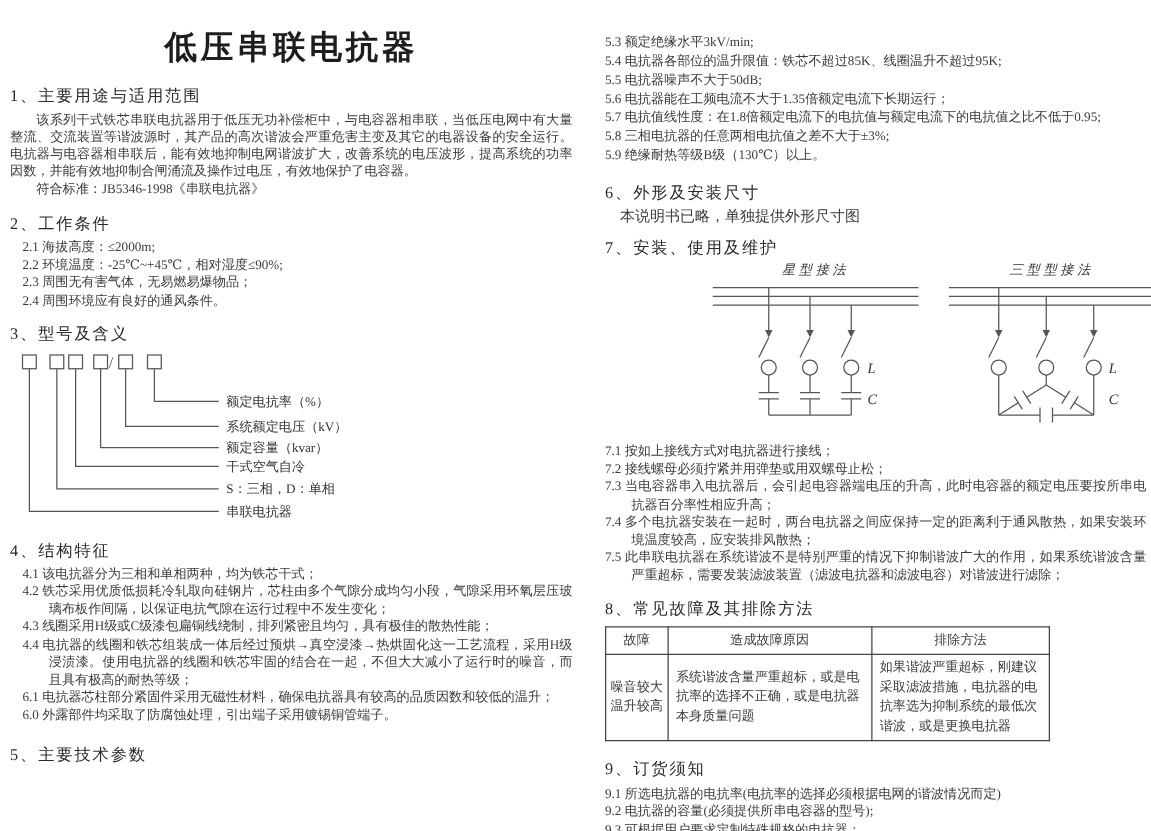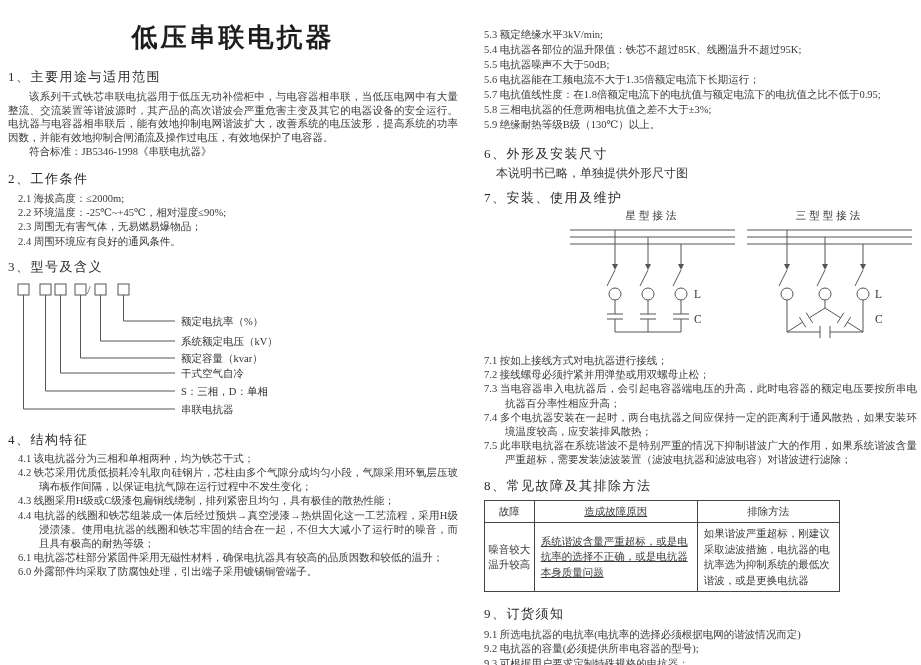--- a/index.html
+++ b/index.html
@@ -22,35 +22,35 @@
   .para { font-size:10.5px; line-height:13.6px; text-align:justify; }
   .indent { text-indent:2em; }
 
   .items .item { font-size:10.5px; line-height:14.2px; text-align:justify;
                  padding-left:21px; text-indent:-21px; }
   .col-left .items { padding-left:10px; }
   .items-5b .item { line-height:15px; }
 
   .note { font-size:12px; padding-left:12px; margin-top:3px; }
 
-  .diagrams { display:flex; gap:12px; margin:3px 0 2px 86px; }
+  .diagrams { display:flex; gap:24px; margin:3px 0 2px 86px;font-style:italic; }
   .diag-label { text-align:center; font-size:10.5px; letter-spacing:3px; margin-bottom:1px; color:#333; }
   svg text { font-family:"Liberation Serif","DejaVu Serif",serif; }
   .svg-t { font-size:10.5px; fill:#333; }
   .svg-lc { font-size:11.5px; fill:#333; }
   .svg-slash { font-size:13px; fill:#555; }
 
   .fault-table { border-collapse:collapse; width:356px; font-size:10.5px; margin-top:6px; }
   .fault-table th, .fault-table td {
     border:1px solid #444; padding:3px 6px; line-height:15.5px; font-weight:normal;
     vertical-align:middle; text-align:left;
   }
   .fault-table th { text-align:center; }
   .fault-table .c1 { width:58px; text-align:center; padding:3px 3px; }
-  .fault-table .c2 { width:196px;text-decoration:underline; }
+  .fault-table .c2 { width:196px; }
   .fault-table .c3 { width:170px; }
 
   
   .mt-s1h { margin-top:13px; } .mt-s1p { margin-top:5px; } .mt-std { margin-top:1px; }
   .mt-s2h { margin-top:11px; } .mt-s2i { margin-top:5px; }
   .mt-s3h { margin-top:9px; }  .mt-s3d { margin-top:6px; }
   .mt-s4h { margin-top:0px; }  .mt-s4i { margin-top:4px; }
   .mt-s5h { margin-top:14px; } .mt-s5i { margin-top:5px; }
   .mt-5b  { margin-top:27px; }
   .mt-s6h { margin-top:13px; }
@@ -110,20 +110,21 @@
     <h2 class="sec mt-s4h">4、结构特征</h2>
     <div class="items mt-s4i">
       <p class="item">4.1 该电抗器分为三相和单相两种，均为铁芯干式；</p>
       <p class="item">4.2 铁芯采用优质低损耗冷轧取向硅钢片，芯柱由多个气隙分成均匀小段，气隙采用环氧层压玻璃布板作间隔，以保证电抗气隙在运行过程中不发生变化；</p>
       <p class="item">4.3 线圈采用H级或C级漆包扁铜线绕制，排列紧密且均匀，具有极佳的散热性能；</p>
       <p class="item">4.4 电抗器的线圈和铁芯组装成一体后经过预烘→真空浸漆→热烘固化这一工艺流程，采用H级浸渍漆。使用电抗器的线圈和铁芯牢固的结合在一起，不但大大减小了运行时的噪音，而且具有极高的耐热等级；</p>
       <p class="item">6.1 电抗器芯柱部分紧固件采用无磁性材料，确保电抗器具有较高的品质因数和较低的温升；</p>
       <p class="item">6.0 外露部件均采取了防腐蚀处理，引出端子采用镀锡铜管端子。</p>
     </div>
 
+    <h2 class="sec mt-s5h">5、主要技术参数</h2>
   </div>
 
   <div class="col col-right">
 
     <div class="items items-5b mt-5b">
       <p class="item">5.3 额定绝缘水平3kV/min;</p>
       <p class="item">5.4 电抗器各部位的温升限值：铁芯不超过85K、线圈温升不超过95K;</p>
       <p class="item">5.5 电抗器噪声不大于50dB;</p>
       <p class="item">5.6 电抗器能在工频电流不大于1.35倍额定电流下长期运行；</p>
       <p class="item">5.7 电抗值线性度：在1.8倍额定电流下的电抗值与额定电流下的电抗值之比不低于0.95;</p>

